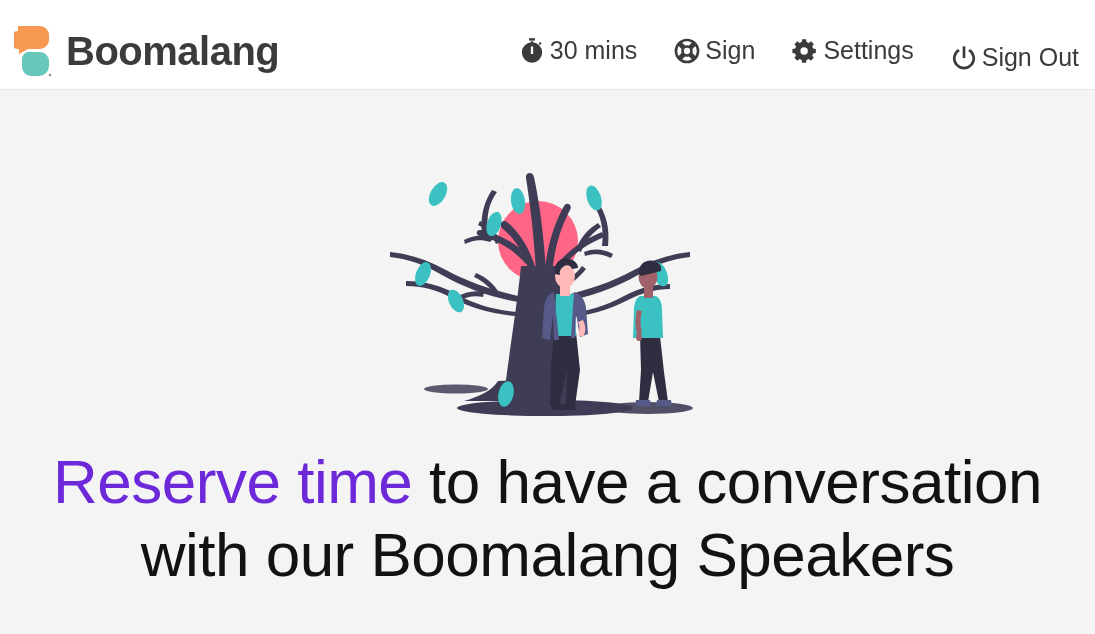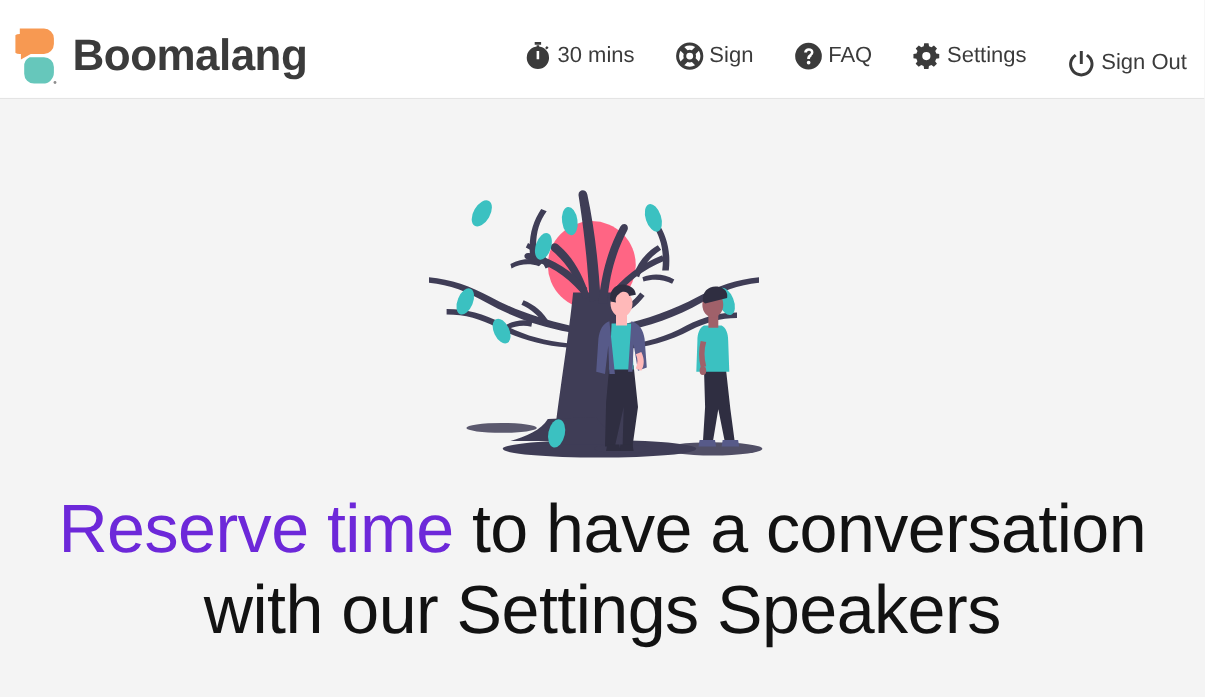--- a/index.html
+++ b/index.html
@@ -51,21 +51,21 @@
     display: flex;
     align-items: center;
     gap: 0px;
   }
   .nav-item {
     display: flex;
     align-items: center;
     gap: 4px;
     padding: 0 18px;
     color: #3b3b3b;
-    font-size: 20px;
+    font-size: 25px;
     white-space: nowrap;
     cursor: pointer;
     text-decoration: none;
   }
   .nav-item:last-child { padding-right: 2px; margin-top: 14px; }
   .nav-icon {
     width: 28px;
     height: 28px;
     display: block;
     flex: 0 0 auto;
@@ -136,28 +136,20 @@
 
     <a class="nav-item">
       <span class="nav-icon">
         <svg viewBox="0 0 24 24" aria-hidden="true">
           <path d="M12 1.4A10.6 10.6 0 1 0 22.6 12 10.6 10.6 0 0 0 12 1.4zm0 2.3a8.2 8.2 0 0 1 4.2 1.16l-2.5 2.5a4.8 4.8 0 0 0-3.4 0l-2.5-2.5A8.2 8.2 0 0 1 12 3.7zM3.7 12a8.2 8.2 0 0 1 1.16-4.2l2.5 2.5a4.8 4.8 0 0 0 0 3.4l-2.5 2.5A8.2 8.2 0 0 1 3.7 12zm8.3 8.3a8.2 8.2 0 0 1-4.2-1.16l2.5-2.5a4.8 4.8 0 0 0 3.4 0l2.5 2.5A8.2 8.2 0 0 1 12 20.3zm0-5.6A2.7 2.7 0 1 1 14.7 12 2.7 2.7 0 0 1 12 14.7zm7.14 1.5l-2.5-2.5a4.8 4.8 0 0 0 0-3.4l2.5-2.5a8.2 8.2 0 0 1 0 8.4z"></path>
         </svg>
       </span>
       <span>Sign</span>
     </a>
 
-    <a class="nav-item">
-      <span class="nav-icon">
-        <svg viewBox="0 0 24 24" aria-hidden="true">
-          <path d="M12 1.6A10.4 10.4 0 1 0 22.4 12 10.4 10.4 0 0 0 12 1.6zm.1 16.9a1.45 1.45 0 1 1 1.45-1.45A1.45 1.45 0 0 1 12.1 18.5zm2.35-6.45c-1 .72-1.25 1.12-1.25 1.85v.45h-2.2v-.62c0-1.45.52-2.24 1.72-3.07.9-.64 1.2-1 1.2-1.6a1.35 1.35 0 0 0-1.5-1.3 1.5 1.5 0 0 0-1.6 1.5H8.6c0-2.02 1.47-3.4 3.62-3.4 2.1 0 3.63 1.25 3.63 3.08a3.1 3.1 0 0 1-1.4 2.6z"></path>
-        </svg>
-      </span>
-      <span>FAQ</span>
-    </a>
 
     <a class="nav-item">
       <span class="nav-icon">
         <svg viewBox="0 0 24 24" aria-hidden="true">
           <path d="M21.3 13.7v-3.4l-2.35-.38a7.2 7.2 0 0 0-.78-1.88l1.4-1.93-2.4-2.4-1.93 1.4a7.2 7.2 0 0 0-1.88-.78L12.98 2h-3.4l-.38 2.33a7.2 7.2 0 0 0-1.88.78l-1.93-1.4-2.4 2.4 1.4 1.93a7.2 7.2 0 0 0-.78 1.88L1.2 10.3v3.4l2.35.38a7.2 7.2 0 0 0 .78 1.88l-1.4 1.93 2.4 2.4 1.93-1.4a7.2 7.2 0 0 0 1.88.78l.38 2.33h3.4l.38-2.33a7.2 7.2 0 0 0 1.88-.78l1.93 1.4 2.4-2.4-1.4-1.93a7.2 7.2 0 0 0 .78-1.88zM11.25 15.2a3.2 3.2 0 1 1 3.2-3.2 3.2 3.2 0 0 1-3.2 3.2z"></path>
         </svg>
       </span>
       <span>Settings</span>
     </a>
 
@@ -267,16 +259,16 @@
         <path d="M266 140 h9 v12 h-9 z" fill="#A0616A"></path>
 
         <ellipse cx="270" cy="131" rx="9.5" ry="11.5" fill="#A0616A"></ellipse>
 
         <path d="M261 128 c-1 -10 7 -15 15 -13 c5 1 8 5 7 10 l-20 5 z" fill="#2F2E41"></path>
       </g>
     </svg>
   </div>
 
   <h1 class="headline">
-    <span class="accent">Reserve time</span><span> to have a conversation with our Settings Speakers</span>
+    <span class="accent">Reserve time</span><span> to have a conversation with our Boomalang Speakers</span>
   </h1>
 
 </div>
 
 </body></html>

